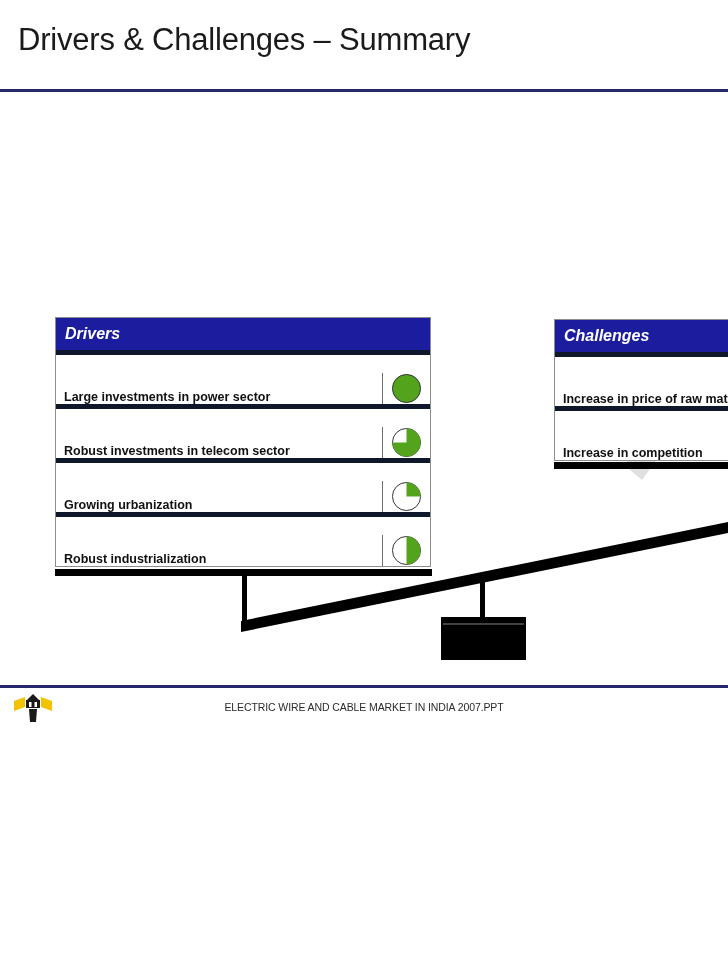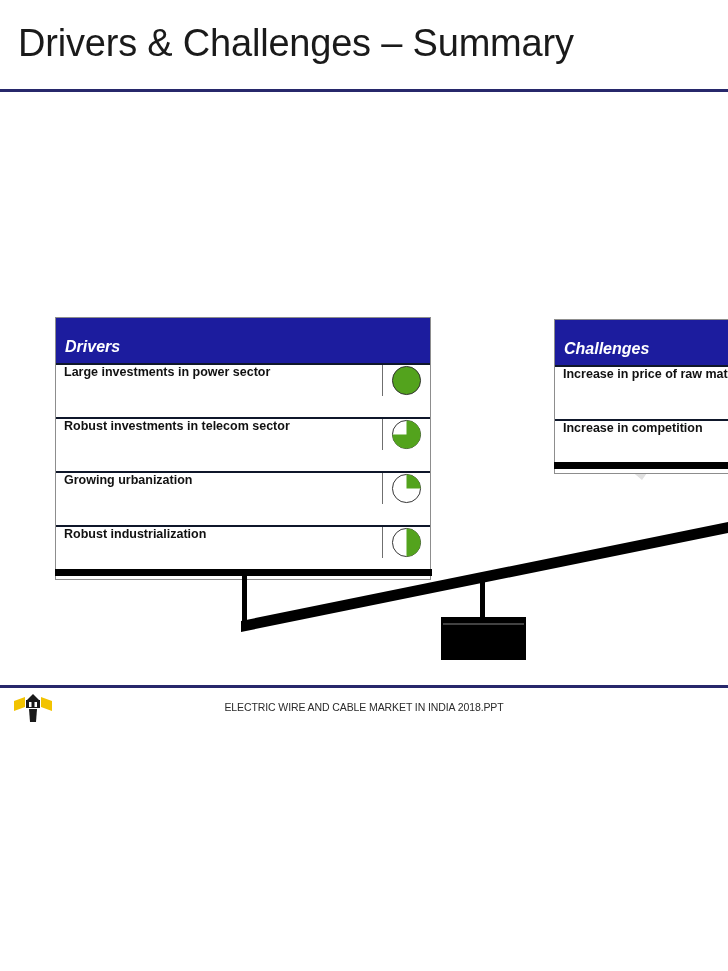--- a/index.html
+++ b/index.html
@@ -16,21 +16,21 @@
     height: 971px;
     background: #ffffff;
     overflow: hidden;
   }
 
   
   #title {
     position: absolute;
     left: 18px;
     top: 22px;
-    font-size: 38px;
+    font-size: 31px;
     font-weight: 400;
     color: #1a1a1a;
     letter-spacing: -0.2px;
     white-space: nowrap;
   }
   #title-rule {
     position: absolute;
     left: 0px;
     top: 89px;
     width: 728px;
@@ -52,28 +52,28 @@
     box-sizing: border-box;
     background: #ffffff;
     border: 1px solid #8d8d8d;
   }
   .panel-header {
     background: #1c1c9e;
     color: #ffffff;
     font-style: italic;
     font-weight: bold;
     font-size: 16px;
-    padding: 20px 0 7px 9px;
+    padding: 7px 0 7px 9px;
     box-sizing: border-box;
     line-height: 1.15;
   }
   .panel-row {
     display: flex;
-    align-items: flex-start;
-    border-top: 2px solid #0f172a;
+    align-items: flex-end;
+    border-top: 5px solid #0f172a;
     box-sizing: border-box;
   }
   .panel-row:first-of-type { border-top: 1px solid #6f6f6f; }
   .row-label {
     flex: 1 1 auto;
     display: flex;
     align-items: center;
     font-size: 12.5px;
     font-weight: bold;
     color: #111111;
@@ -245,15 +245,15 @@
     <polygon points="40,9 29,5 29,15 40,19" fill="#f2c300"></polygon>
 
     <polygon points="21,2 27,8 15,8" fill="#1a1a1a"></polygon>
     <rect x="14" y="8" width="14" height="8" fill="#1a1a1a"></rect>
     <rect x="17" y="10" width="2.5" height="5" fill="#ffffff"></rect>
     <rect x="22.5" y="10" width="2.5" height="5" fill="#ffffff"></rect>
 
     <polygon points="17,17 25,17 24,30 18,30" fill="#1a1a1a"></polygon>
   </svg>
 
-  <div id="footer-text">ELECTRIC WIRE AND CABLE MARKET IN INDIA 2018.PPT</div>
+  <div id="footer-text">ELECTRIC WIRE AND CABLE MARKET IN INDIA 2007.PPT</div>
 
 </div>
 
 </body></html>

